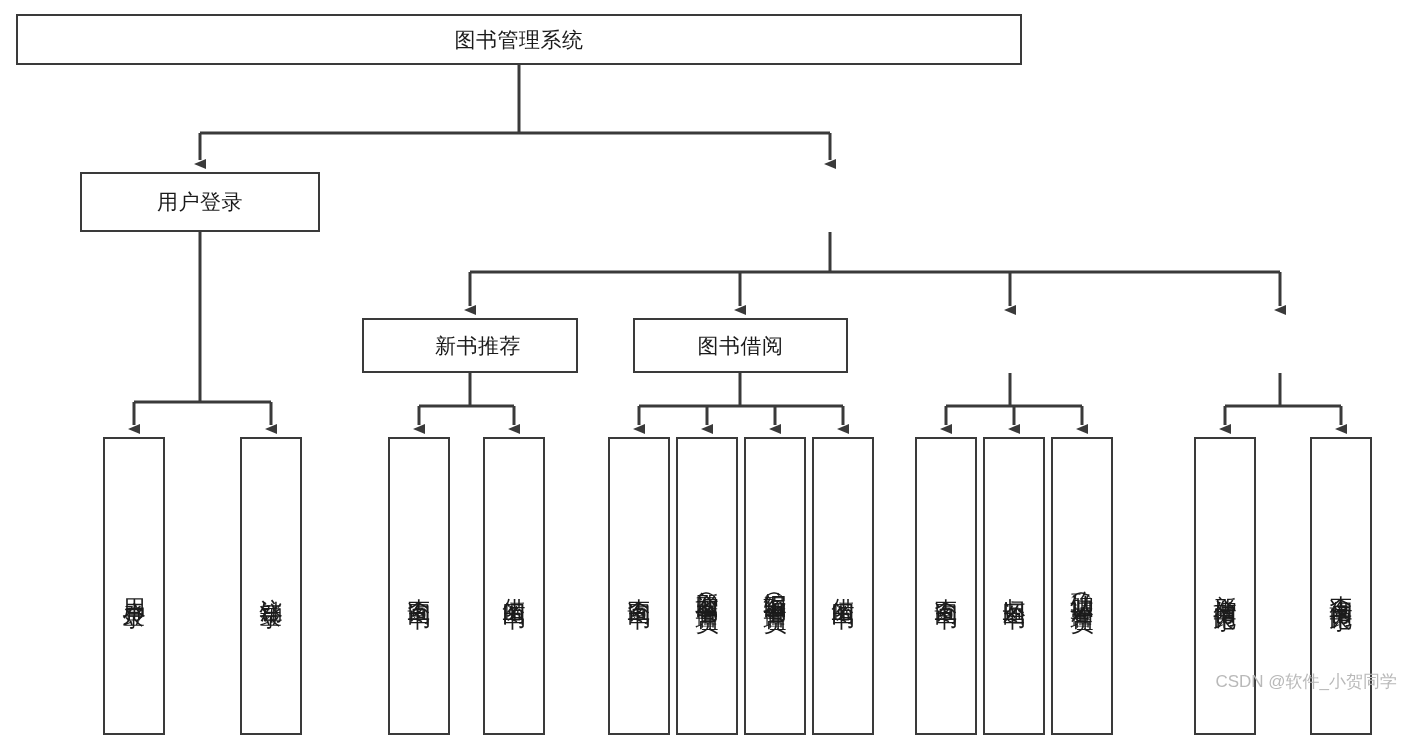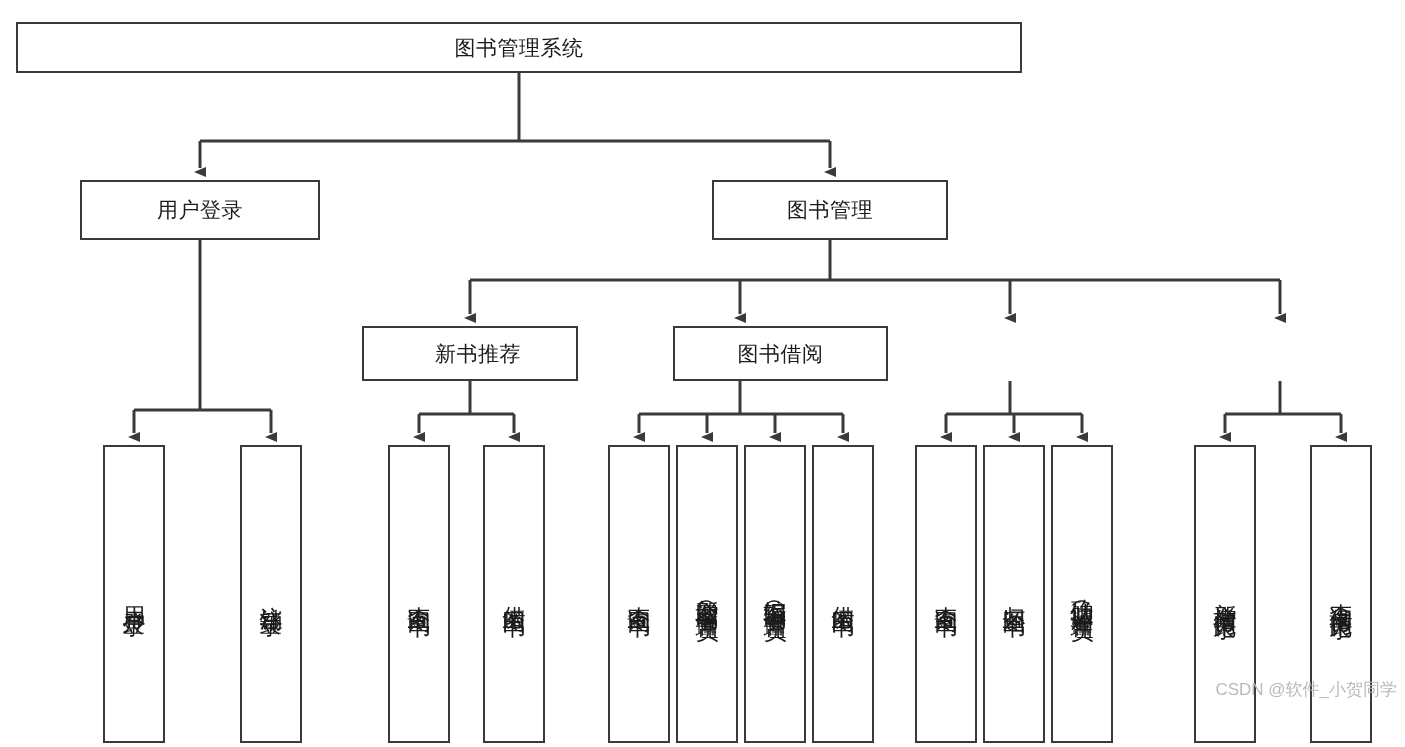--- a/index.html
+++ b/index.html
@@ -3,21 +3,21 @@
 <meta charset="utf-8">
 <style>
   html,body{margin:0;padding:0;}
   body{
     width:1405px;height:747px;
     background:#ffffff;
     font-family:"Liberation Sans","DejaVu Sans",sans-serif;
     overflow:hidden;
     position:relative;
   }
-  #diagram-root{position:absolute;left:0;top:8px;width:1405px;height:697px;}
+  #diagram-root{position:absolute;left:0;top:0;width:1405px;height:697px;}
   .layer-svg{position:absolute;left:0;top:0;width:1405px;height:747px;pointer-events:none;}
   .node{
     position:absolute;
     box-sizing:border-box;
     background:#ffffff;
     border:2px solid #3a3a3a;
     display:flex;
     align-items:center;
     justify-content:center;
     color:#1b1b1b;
@@ -112,28 +112,25 @@
     </g>
   </svg>
 
   <div class="node h-node" id="n-root" style="left: 16px; top: 14px; width: 1006px; height: 51px;">
     <span class="lbl">图书管理系统</span>
   </div>
 
   <div class="node h-node" id="n-l2-0" style="left: 80px; top: 172px; width: 240px; height: 60px;">
     <span class="lbl">用户登录</span>
   </div>
-  <div class="node h-node" id="n-l2-1" style="left: 712px; top: 172px; width: 236px; height: 60px;">
-    <span class="lbl">图书管理</span>
-  </div>
 
   <div class="node h-node" id="n-l3-0" style="left: 362px; top: 318px; width: 216px; height: 55px; padding-left: 16px;">
     <span class="lbl">新书推荐</span>
   </div>
-  <div class="node h-node" id="n-l3-1" style="left: 633px; top: 318px; width: 215px; height: 55px; margin-left: 40px;">
+  <div class="node h-node" id="n-l3-1" style="left: 633px; top: 318px; width: 215px; height: 55px;">
     <span class="lbl">图书借阅</span>
   </div>
 
   <div class="node v-node" id="n-lf-0" style="left: 103px; top: 437px; width: 62px; height: 298px;">
     <span class="lbl">用户登录</span>
   </div>
   <div class="node v-node" id="n-lf-1" style="left: 240px; top: 437px; width: 62px; height: 298px;">
     <span class="lbl">注销登录</span>
   </div>
   <div class="node v-node" id="n-lf-2" style="left: 388px; top: 437px; width: 62px; height: 298px;">

